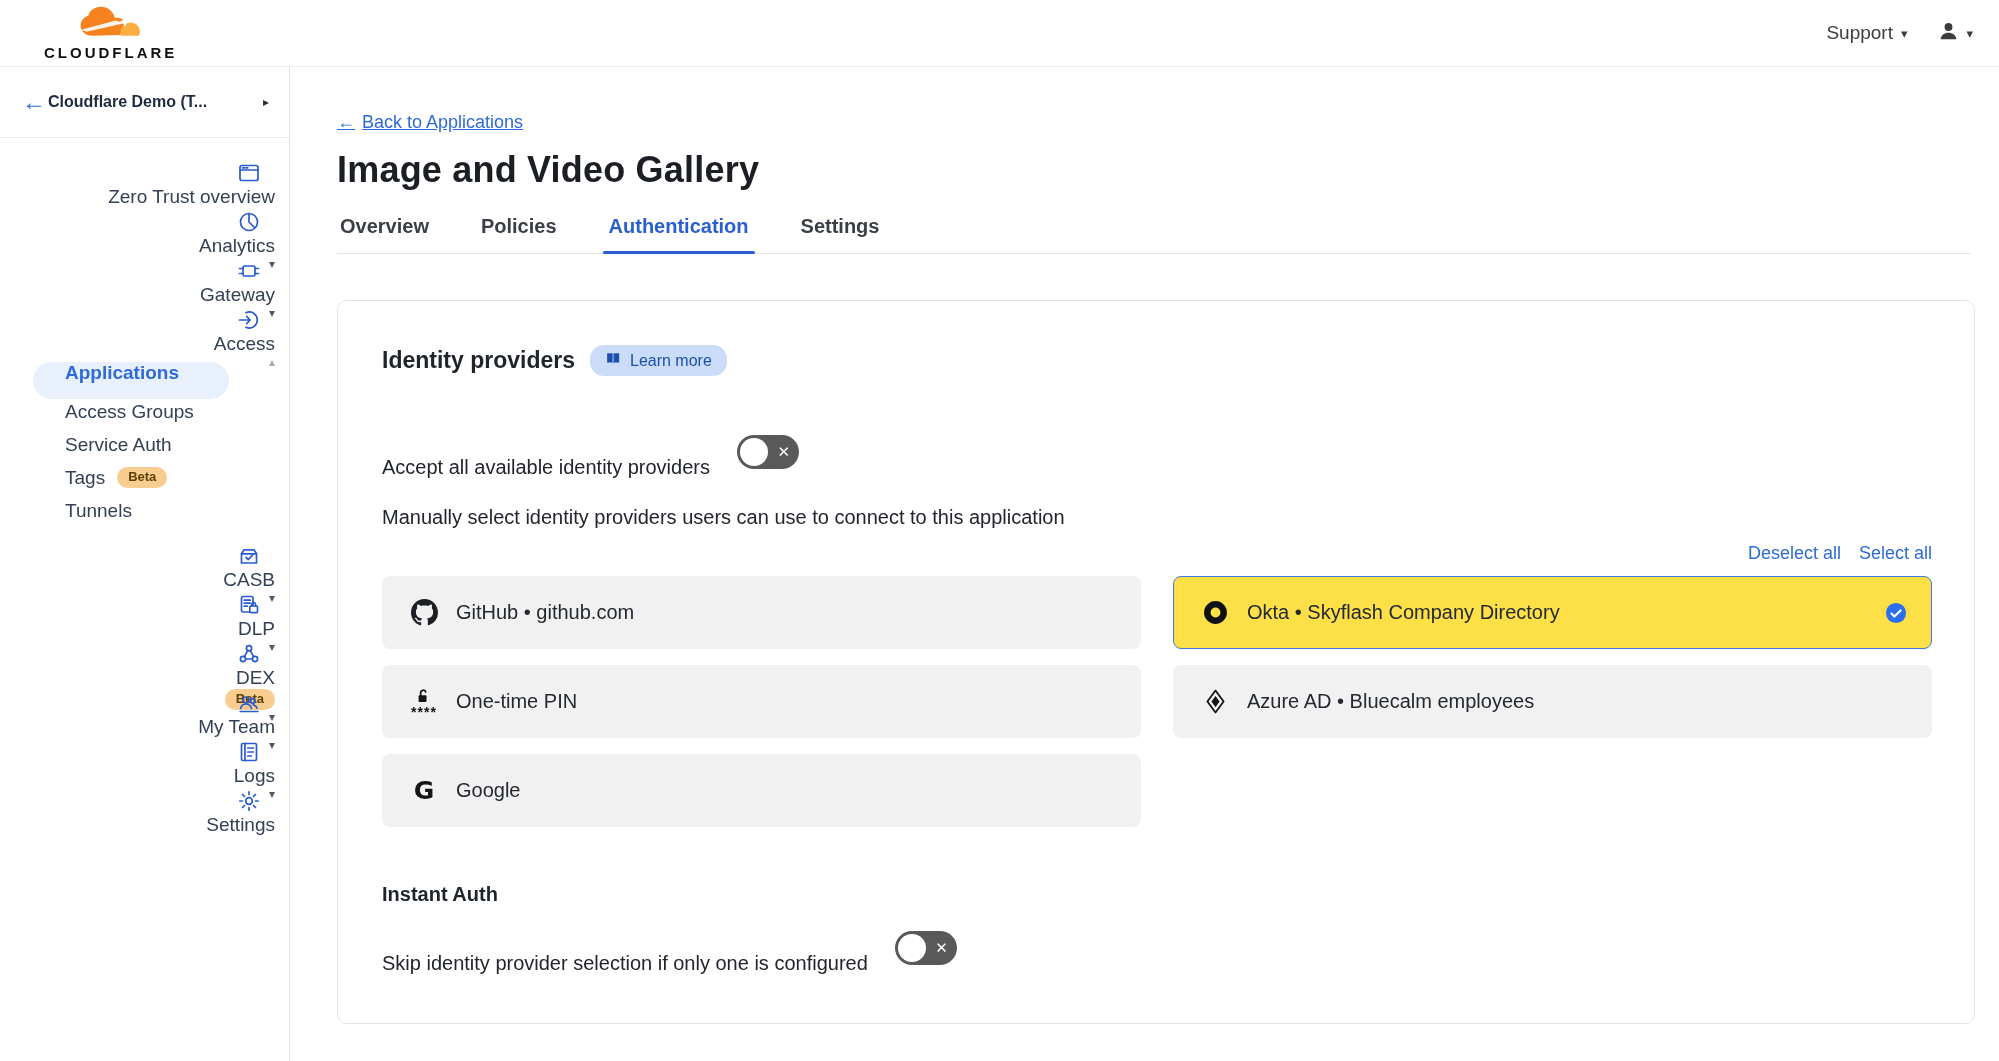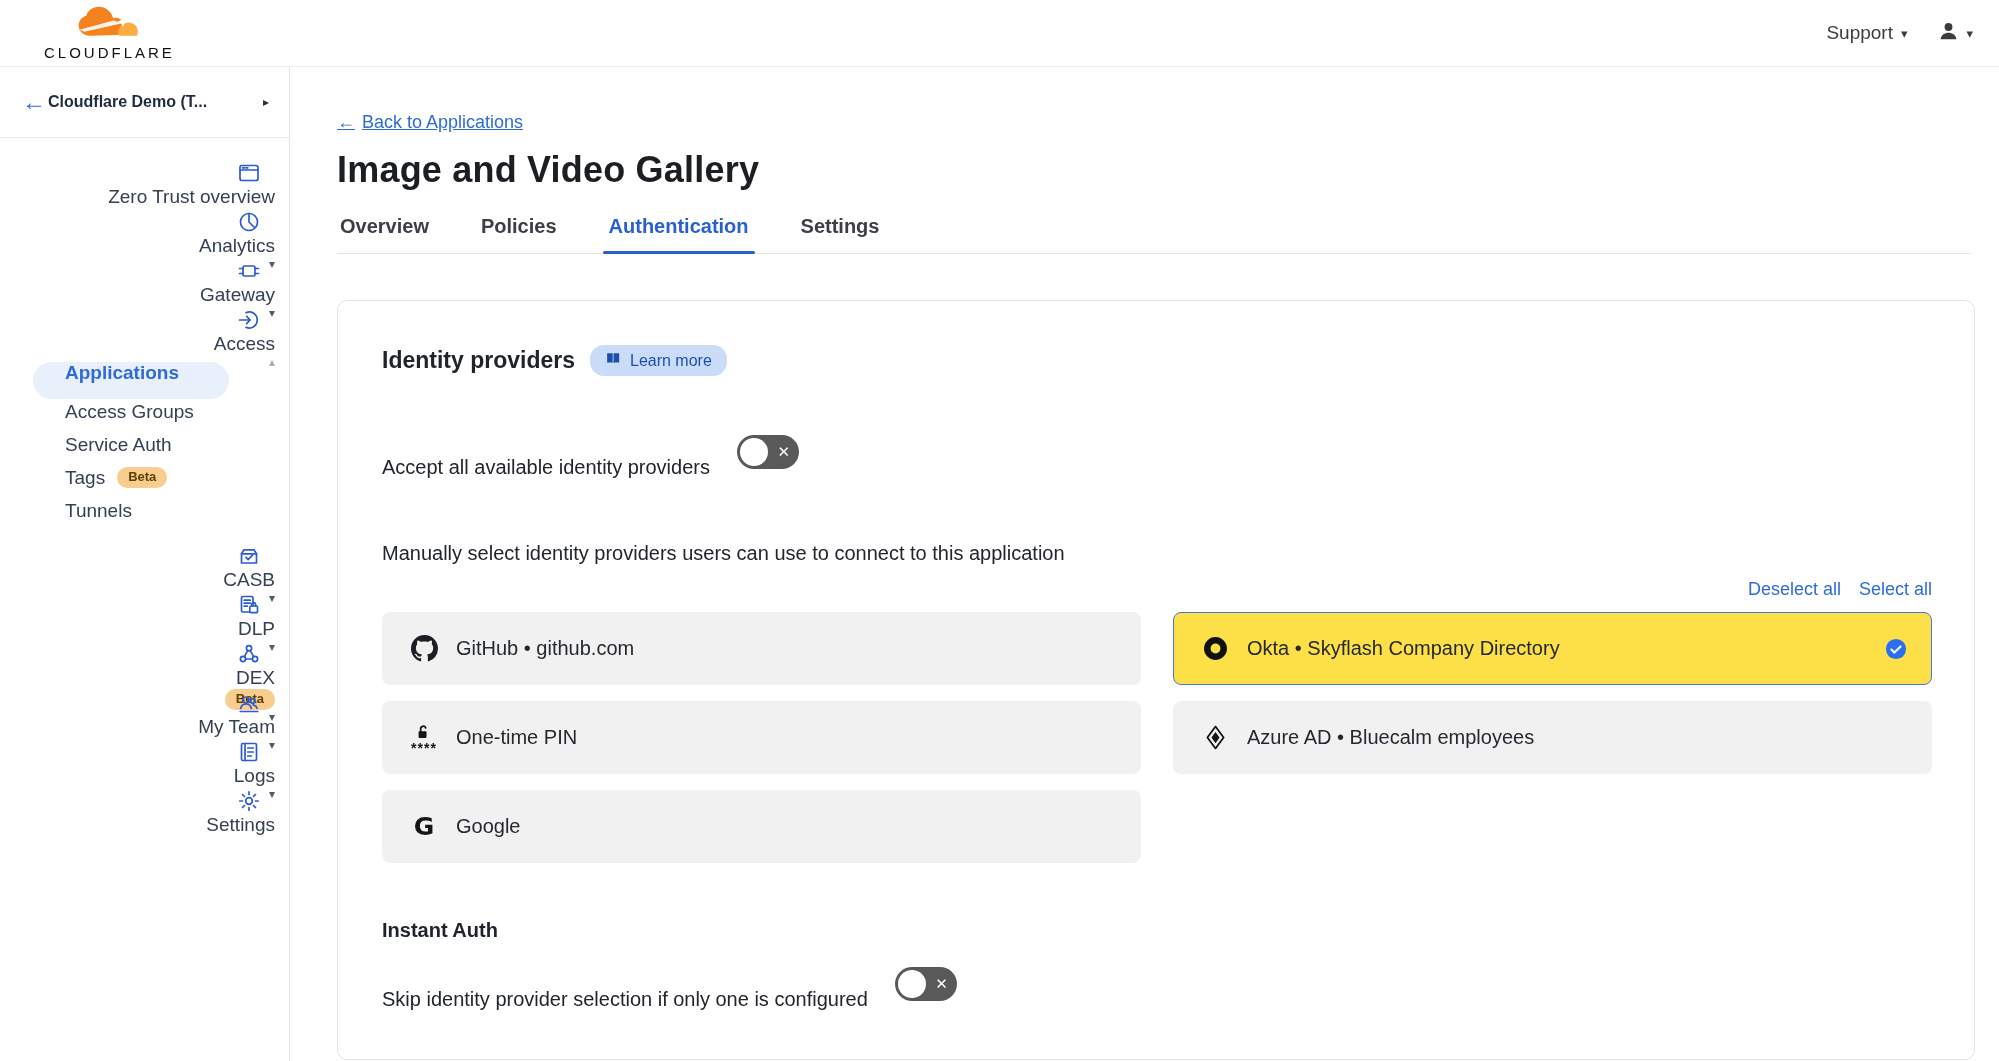--- a/index.html
+++ b/index.html
@@ -4,21 +4,21 @@
 <style>
   * { margin:0; padding:0; box-sizing:border-box; }
   html,body { background:#fff; }
   body { font-family:"Liberation Sans", sans-serif; color:#22262c; }
   .page { position:relative; width:1999px; height:1061px; background:#fff; overflow:hidden; }
 
   
   .topbar { position:absolute; top:0; left:0; right:0; height:67px; background:#fff;
             border-bottom:1px solid #ededed; display:flex; align-items:center; z-index:5; }
   .logo { margin-left:44px; display:flex; flex-direction:column; align-items:center; gap:1px; }
-  .logo-word { font-size:15px; font-weight:400; letter-spacing:3px; color:#101010; }
+  .logo-word { font-size:15px; font-weight:700; letter-spacing:3px; color:#101010; }
   .topbar-right { margin-left:auto; margin-right:26px; display:flex; align-items:center; gap:30px; }
   .support { display:flex; align-items:center; gap:8px; font-size:19px; color:#3d3d3d; cursor:pointer; }
   .caret-glyph { font-size:13px; color:#3d3d3d; line-height:1; }
   .user-menu { display:flex; align-items:center; gap:6px; cursor:pointer; }
 
   
   .sidebar { position:absolute; top:67px; left:0; bottom:0; width:290px; background:#fff;
              border-right:1px solid #e3e3e3; }
   .account-header { height:71px; display:flex; align-items:center; padding:0 20px 0 22px;
                     border-bottom:1px solid #eaeaea; }
@@ -57,21 +57,21 @@
           padding:44px 42px 48px 44px; background:#fff; }
   .card-heading-row { display:flex; align-items:center; gap:15px; }
   .card-heading { font-size:23px; font-weight:700; color:#1f242b; }
   .learn-more { display:inline-flex; align-items:center; gap:8px; background:#cadcf8; color:#1d4fae;
                 font-size:16px; padding:5px 15px; border-radius:14px; cursor:pointer; }
   .toggle-row { margin-top:48px; display:flex; align-items:center; gap:27px; }
   .body-text { font-size:20px; color:#22262c;margin-top:32px; }
   .toggle { position:relative; width:62px; height:34px; border-radius:17px; background:#595959; cursor:pointer; flex:none; }
   .toggle .knob { position:absolute; left:3px; top:3px; width:28px; height:28px; border-radius:50%; background:#fff; }
   .toggle .x { position:absolute; right:9px; top:50%; transform:translateY(-52%); color:#fff; font-size:15px; }
-  .manual-text { margin-top:63px; }
+  .manual-text { margin-top:27px; }
   .links-row { margin-top:14px; display:flex; justify-content:flex-end; gap:18px; }
   .links-row a { color:var(--link,#2e6bd8); font-size:18px; text-decoration:none; cursor:pointer; }
 
   .provider-grid { margin-top:12px; display:grid; grid-template-columns:1fr 1fr; column-gap:32px; row-gap:16px; }
   .provider-tile { height:73px; border-radius:8px; background:#f1f1f2; display:flex; align-items:center;
                    padding:0 24px 0 26px; gap:17px; cursor:pointer; border:1.5px solid transparent; }
   .provider-tile.selected { background:#fde047; border-color:#3f78e0; }
   .provider-icon { width:30px; display:inline-flex; align-items:center; justify-content:center; flex:none; }
   .provider-label { font-size:20px; color:#24292f; }
   .tile-check { margin-left:auto; display:inline-flex; }

